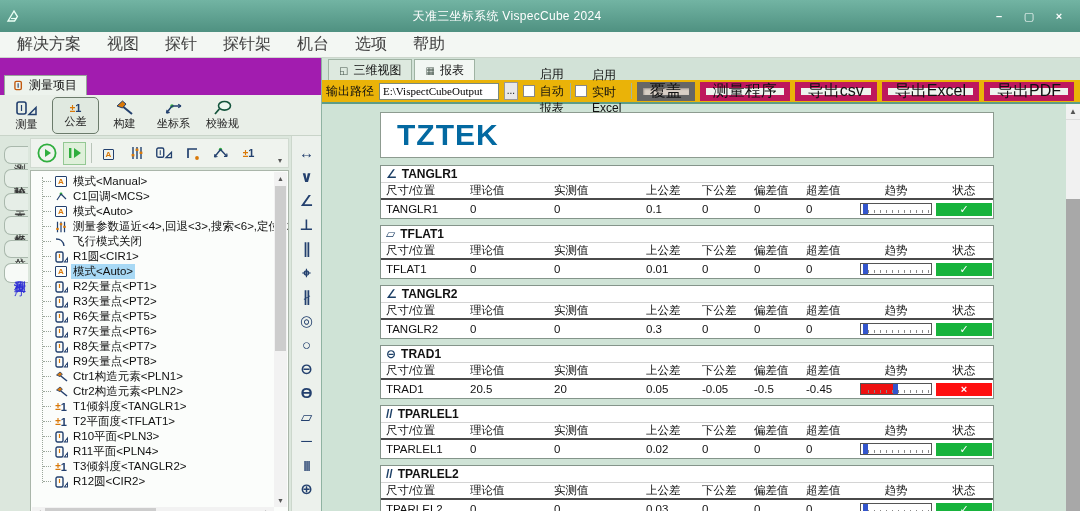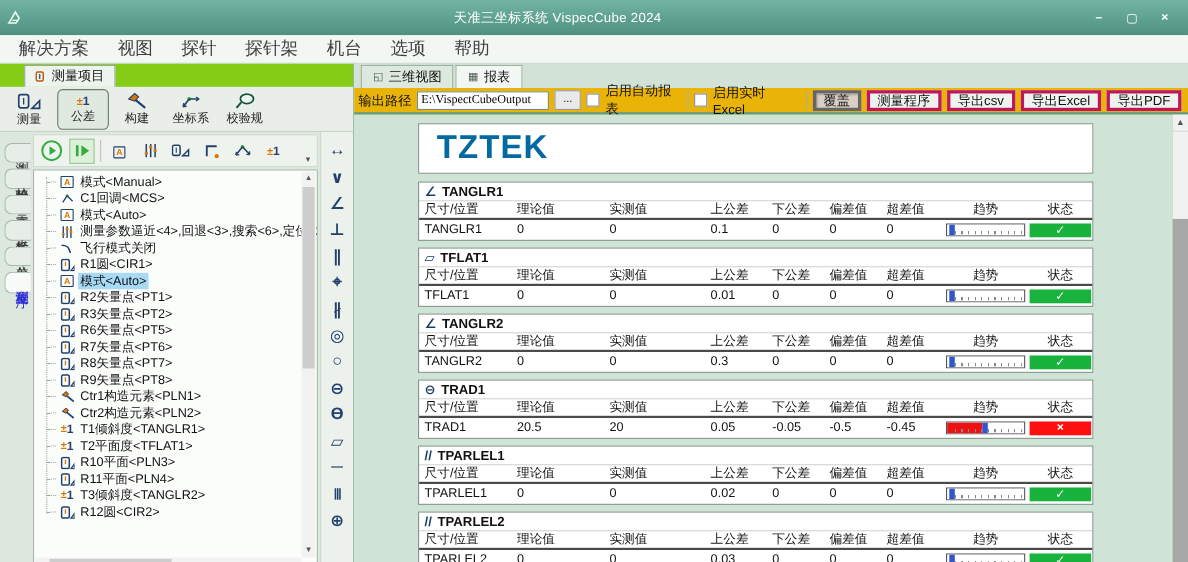--- a/index.html
+++ b/index.html
@@ -9,21 +9,21 @@
 .tb-logo{width:16px;height:15px;display:flex;align-items:center}
 .tb-title{flex:1;text-align:center;font-size:12px;letter-spacing:.3px}
 .tb-controls{display:flex;gap:16px;padding-right:8px}
 .tb-btn{width:14px;text-align:center;font-size:11px;font-weight:700}
 
 .menubar{height:26px;display:flex;align-items:center;background:#f3f7f3;border-bottom:1px solid #ccd6cc;padding-left:4px}
 .mi{padding:0 13px;font-size:16px;color:#404040}
 
 .main{display:flex;height:463px}
 .left{width:322px;display:flex;flex-direction:column;background:#dce7dd;border-right:1px solid #8fb3a2}
-.lp-header{height:21px;background:#84cc16;display:flex;align-items:flex-end;padding-left:22px}
+.lp-header{height:37px;background:#a21caf;display:flex;align-items:flex-end;padding-left:4px}
 .lp-tab{display:flex;align-items:center;gap:4px;background:#edf3ed;border:1px solid #98a79b;border-bottom:none;height:20px;padding:0 9px;font-size:12px}
 .ribbon{height:41px;background:#e9efe8;display:flex;align-items:flex-start;padding:2px 3px;gap:2px;border-bottom:1px solid #c9d4c9}
 .rb{width:47px;height:37px;display:flex;flex-direction:column;align-items:center;justify-content:center;gap:0;font-size:11px;border:1px solid transparent;border-radius:5px;color:#222}
 .rb.sel{border-color:#6b7b6b;background:#e0e9e0}
 .content{flex:1;display:flex;min-height:0}
 
 .side-tabs{width:30px;display:flex;flex-direction:column;align-items:flex-start;padding-top:10px;gap:5px}
 .stab{writing-mode:vertical-rl;text-orientation:upright;padding:7px 0;margin-left:4px;background:#e6eee7;border:1px solid #a9b8ac;border-right:none;border-radius:7px 0 0 7px;font-size:12px;color:#333;width:24px;text-align:center;letter-spacing:1px}
 .stab.sel{background:#f7faf7;color:#2b2bd6}
 .mid{flex:1;display:flex;flex-direction:column;min-width:0}
@@ -64,21 +64,21 @@
 .rtab{display:flex;align-items:center;gap:5px;height:21px;padding:0 10px;font-size:12px;background:#dde9df;border:1px solid #9fb3a3;border-bottom:none}
 .rtab.sel{background:#f2f7f3}
 .ticon{font-size:10px;color:#4a5a50}
 .controls{height:24px;background:#eab308;border-bottom:2px solid #5d9c87;display:flex;align-items:center;gap:5px;padding:0 4px}
 .cl-label{font-size:12px;white-space:nowrap}
 .path-input{width:120px;height:17px;font-size:11px;border:1px solid #7a8a7e;background:#fff;padding:0 3px;font-family:Liberation Serif, serif}
 .browse{width:25px;height:18px;background:#e9e9e9;border:1px solid #999;font-size:10px;text-align:center;line-height:15px}
 .cb{width:12px;height:12px;background:#fff;border:1px solid #888;flex:none}
 .vdiv{width:1px;height:16px;background:#9fb5a5}
 .spacer{flex:1}
-.abtn{height:19px;padding:0 7px;background:#eef3ee;border:3px solid #be185d;font-size:12px;display:flex;align-items:center;white-space:nowrap}
+.abtn{height:19px;padding:0 7px;background:#eef3ee;border:6px solid #be185d;font-size:16px;display:flex;align-items:center;white-space:nowrap}
 .abtn.pressed{background:#d9cfc5;border-color:#666;box-shadow:inset 1px 1px 2px rgba(0,0,0,.3)}
 
 .report{flex:1;position:relative;padding:8px 0 0 58px;overflow:hidden}
 .logo-box{width:614px;height:46px;background:#fff;border:1px solid #8d9b90;display:flex;align-items:center;margin-bottom:7px}
 .logo{font-size:30px;font-weight:800;letter-spacing:1px;padding-left:16px}
 .rtable{width:614px;background:#fff;border:1px solid #84948a;margin-bottom:6px}
 .rt-title{height:17px;display:flex;align-items:center;gap:5px;padding-left:5px;border-bottom:1px solid #d4d4d4;font-size:12px}
 .rt-sym{color:#1c3f66;font-weight:700}
 .rt-name{font-weight:600}
 .rt-head,.rt-row{display:grid;grid-template-columns:84px 84px 92px 56px 52px 52px 56px 1fr 58px;align-items:center}

